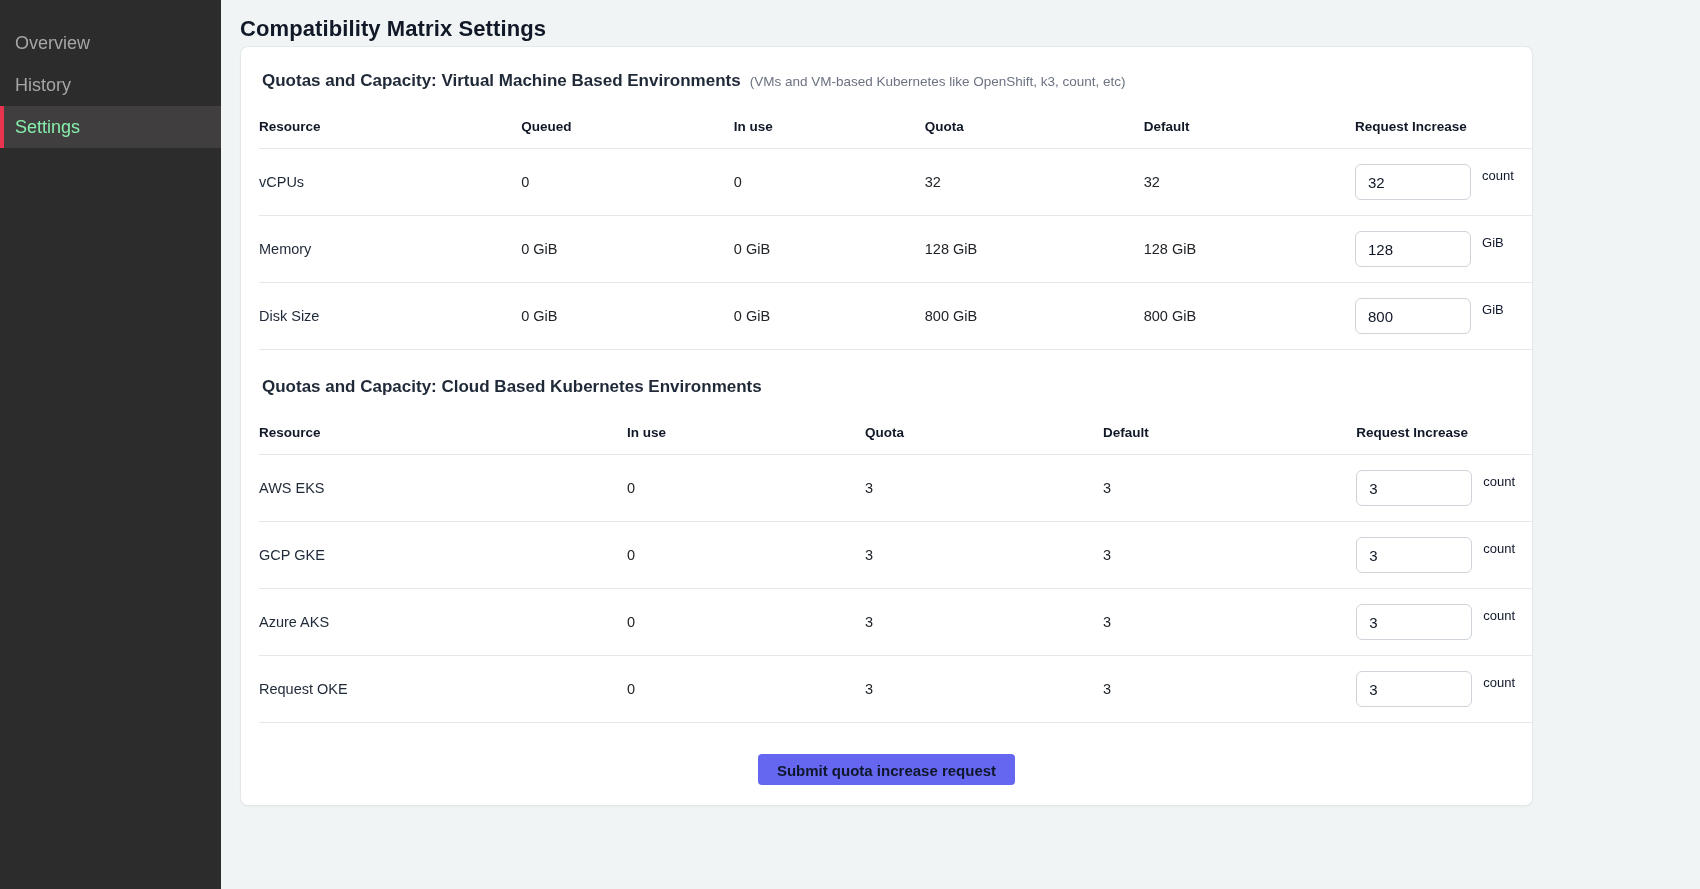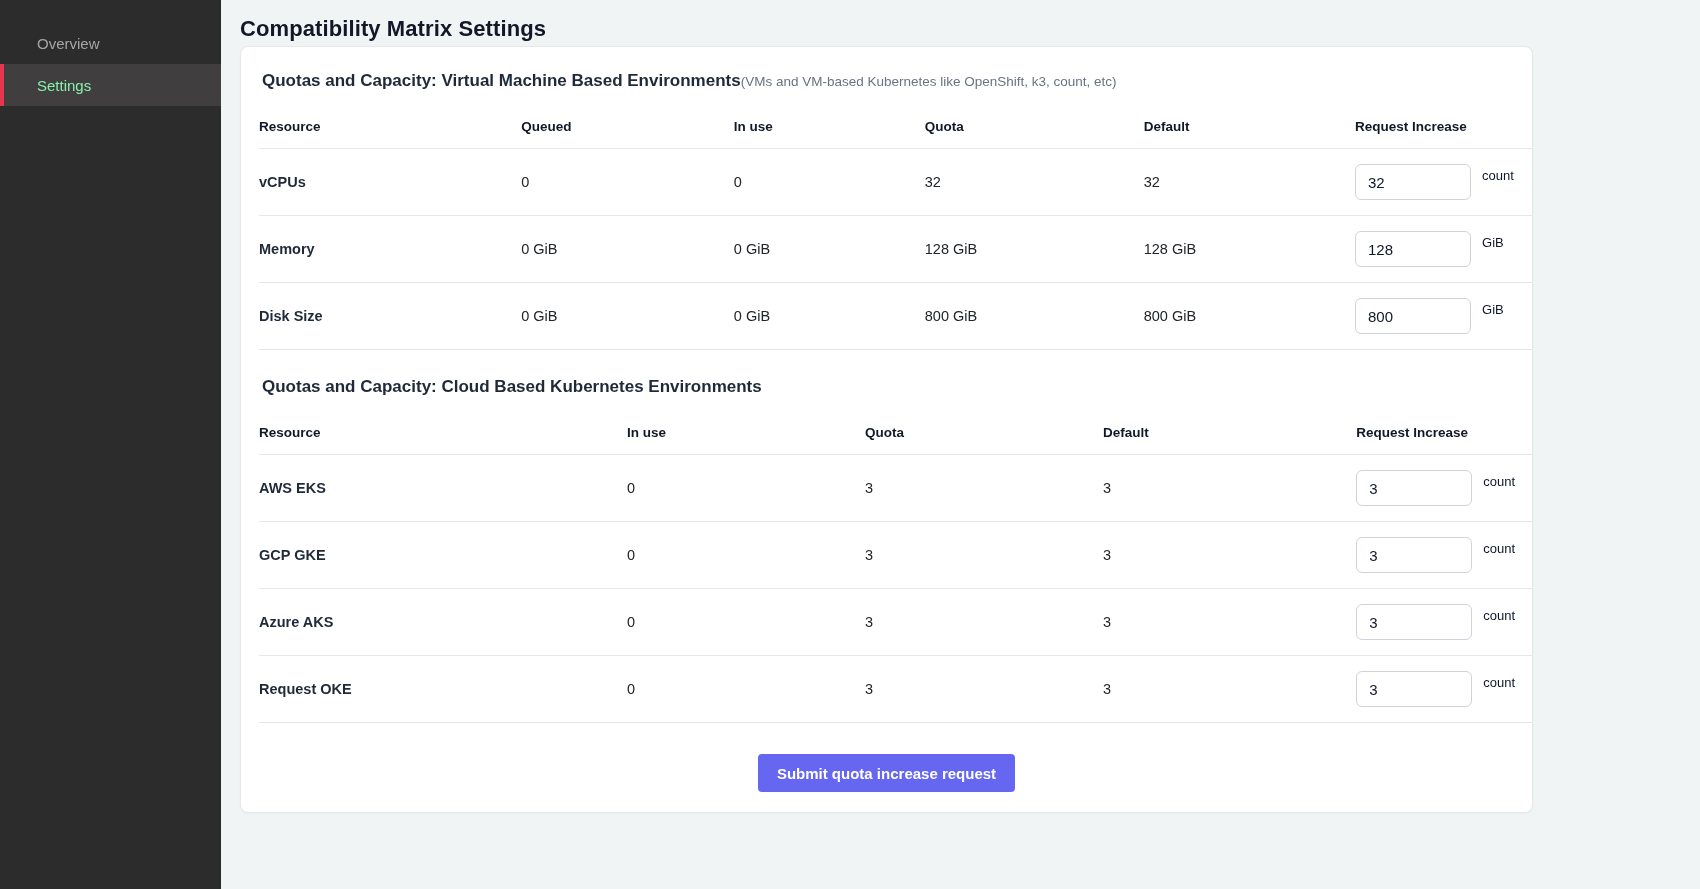--- a/index.html
+++ b/index.html
@@ -17,22 +17,22 @@
     width: 221px;
     min-width: 221px;
     background: #2d2c2c;
     padding-top: 22px;
     height: 100%;
   }
   .sidebar-item {
     height: 42px;
     display: flex;
     align-items: center;
-    padding-left: 33px;
-    font-size: 15px;
+    padding-left: 11px;
+    font-size: 18px;
     color: #a6a6a6;
     cursor: pointer;
     border-left: 4px solid transparent;
   }
   .sidebar-item.active {
     background: #403e3e;
     color: #86efac;
     border-left: 4px solid #e8344e;
     font-weight: 400;
   }
@@ -55,20 +55,21 @@
     background: #ffffff;
     border: 1px solid #e3e8ea;
     border-radius: 8px;
     padding: 24px 0 20px 0;
     box-shadow: 0 1px 2px rgba(0,0,0,0.03);
   }
   .section { padding: 0 0 0 0; }
   .section-head {
     display: flex;
     align-items: baseline;
+    gap: 9px;
     padding: 0 18px 14px 21px;
   }
   .section-title {
     font-size: 17px;
     font-weight: 600;
     color: #1f2937;
   }
   .section-sub {
     font-size: 13.5px;
     color: #6b7280;
@@ -90,21 +91,21 @@
   .tr {
     border-bottom: 1px solid #e5e7eb;
     align-items: center;
     min-height: 67px;
   }
   .td {
     font-size: 14.5px;
     color: #212529;
     padding-right: 8px;
   }
-  .td.resource { font-weight: 700; color: #1f2937; }
+  .td.resource { font-weight: 400; color: #1f2937; }
   .td.request { display: flex; align-items: center; gap: 11px; }
   .qty-input {
     width: 116px;
     height: 36px;
     border: 1px solid #cfd4da;
     border-radius: 6px;
     padding: 0 12px;
     font-size: 15px;
     color: #111827;
     font-family: "Liberation Sans", "DejaVu Sans", sans-serif;
@@ -117,43 +118,46 @@
     margin-bottom: 14px;
   }
   .section-gap { height: 26px; }
   .submit-row {
     display: flex;
     justify-content: center;
     padding-top: 30px;
   }
   .submit-btn {
     background: #6567f1;
-    color: #ffffff;
+    color: #0f172a;
     border: none;
     border-radius: 4px;
     font-size: 15px;
     font-weight: 700;
     font-family: "Liberation Sans", "DejaVu Sans", sans-serif;
     padding: 8px 19px;
-    height: 38px;
+    height: 31px;
     cursor: pointer;
   }
 </style>
 </head>
 <body>
 
 <div class="app">
 
   <aside class="sidebar">
     <nav>
 
         <div class="sidebar-item">
           <span>Overview</span>
         </div>
 
+        <div class="sidebar-item">
+          <span>History</span>
+        </div>
 
         <div class="sidebar-item active">
           <span>Settings</span>
         </div>
       </nav>
   </aside>
 
   <main class="main">
     <h1 class="page-title">Compatibility Matrix Settings</h1>
 

